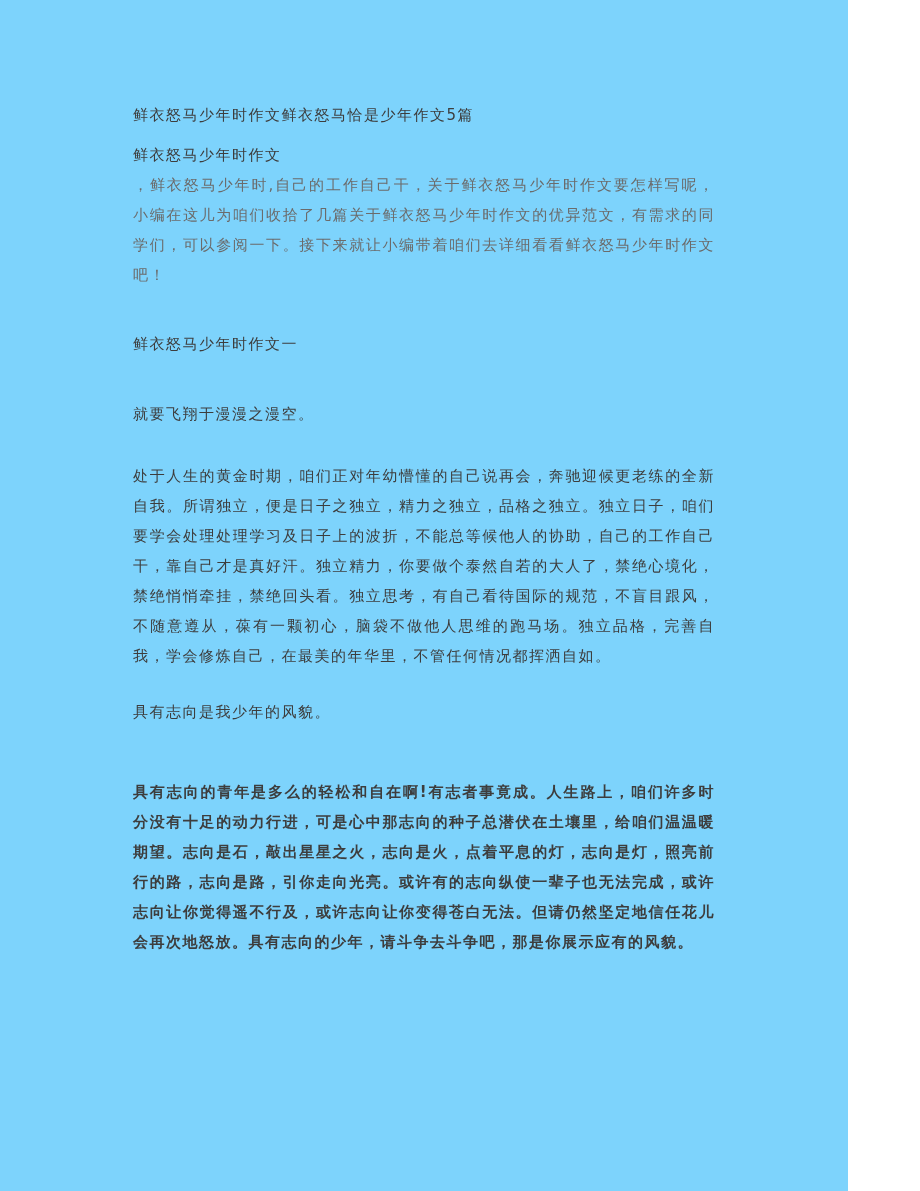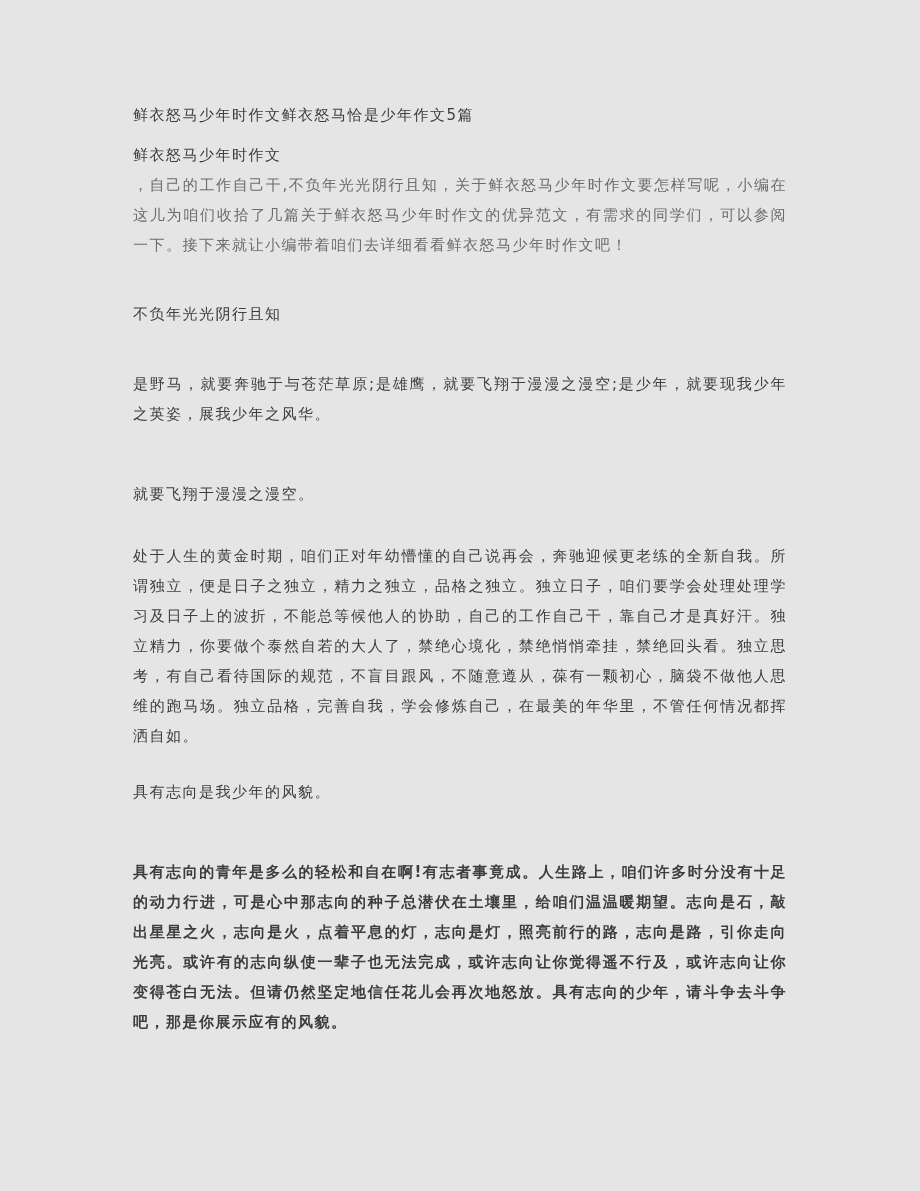--- a/index.html
+++ b/index.html
@@ -8,23 +8,23 @@
     background: #ffffff;
   }
   body {
     width: 920px;
     height: 1191px;
     overflow: hidden;
     font-family: "DejaVu Sans", "Liberation Sans", sans-serif;
   }
   .page {
     box-sizing: border-box;
-    width: 920px;
+    width: 848px;
     min-height: 1191px;
-    background: #e5e5e5;
+    background: #7dd3fc;
     padding: 100px 133px 60px 133px;
   }
   .block {
     margin: 0;
     font-size: 15px;
     line-height: 30px;
     letter-spacing: 1.5px;
     color: #3d3d3d;
     text-align: justify;
     word-break: break-all;
@@ -41,25 +41,24 @@
   .b8 { margin-bottom: 0; font-weight: bold; }
 </style>
 </head>
 <body>
 
 <div class="page">
   <p class="block b0">鲜衣怒马少年时作文鲜衣怒马恰是少年作文5篇</p>
 
   <p class="block b1">鲜衣怒马少年时作文</p>
 
-  <p class="block b2 muted">，自己的工作自己干,不负年光光阴行且知，关于鲜衣怒马少年时作文要怎样写呢，小编在这儿为咱们收拾了几篇关于鲜衣怒马少年时作文的优异范文，有需求的同学们，可以参阅一下。接下来就让小编带着咱们去详细看看鲜衣怒马少年时作文吧！</p>
+  <p class="block b2 muted">，鲜衣怒马少年时,自己的工作自己干，关于鲜衣怒马少年时作文要怎样写呢，小编在这儿为咱们收拾了几篇关于鲜衣怒马少年时作文的优异范文，有需求的同学们，可以参阅一下。接下来就让小编带着咱们去详细看看鲜衣怒马少年时作文吧！</p>
 
-  <p class="block b3">不负年光光阴行且知</p>
+  <p class="block b3">鲜衣怒马少年时作文一</p>
 
-  <p class="block b4">是野马，就要奔驰于与苍茫草原;是雄鹰，就要飞翔于漫漫之漫空;是少年，就要现我少年之英姿，展我少年之风华。</p>
 
   <p class="block b5">就要飞翔于漫漫之漫空。</p>
 
   <p class="block b6">处于人生的黄金时期，咱们正对年幼懵懂的自己说再会，奔驰迎候更老练的全新自我。所谓独立，便是日子之独立，精力之独立，品格之独立。独立日子，咱们要学会处理处理学习及日子上的波折，不能总等候他人的协助，自己的工作自己干，靠自己才是真好汗。独立精力，你要做个泰然自若的大人了，禁绝心境化，禁绝悄悄牵挂，禁绝回头看。独立思考，有自己看待国际的规范，不盲目跟风，不随意遵从，葆有一颗初心，脑袋不做他人思维的跑马场。独立品格，完善自我，学会修炼自己，在最美的年华里，不管任何情况都挥洒自如。</p>
 
   <p class="block b7">具有志向是我少年的风貌。</p>
 
   <p class="block b8">具有志向的青年是多么的轻松和自在啊!有志者事竟成。人生路上，咱们许多时分没有十足的动力行进，可是心中那志向的种子总潜伏在土壤里，给咱们温温暖期望。志向是石，敲出星星之火，志向是火，点着平息的灯，志向是灯，照亮前行的路，志向是路，引你走向光亮。或许有的志向纵使一辈子也无法完成，或许志向让你觉得遥不行及，或许志向让你变得苍白无法。但请仍然坚定地信任花儿会再次地怒放。具有志向的少年，请斗争去斗争吧，那是你展示应有的风貌。</p>
 </div>
 

